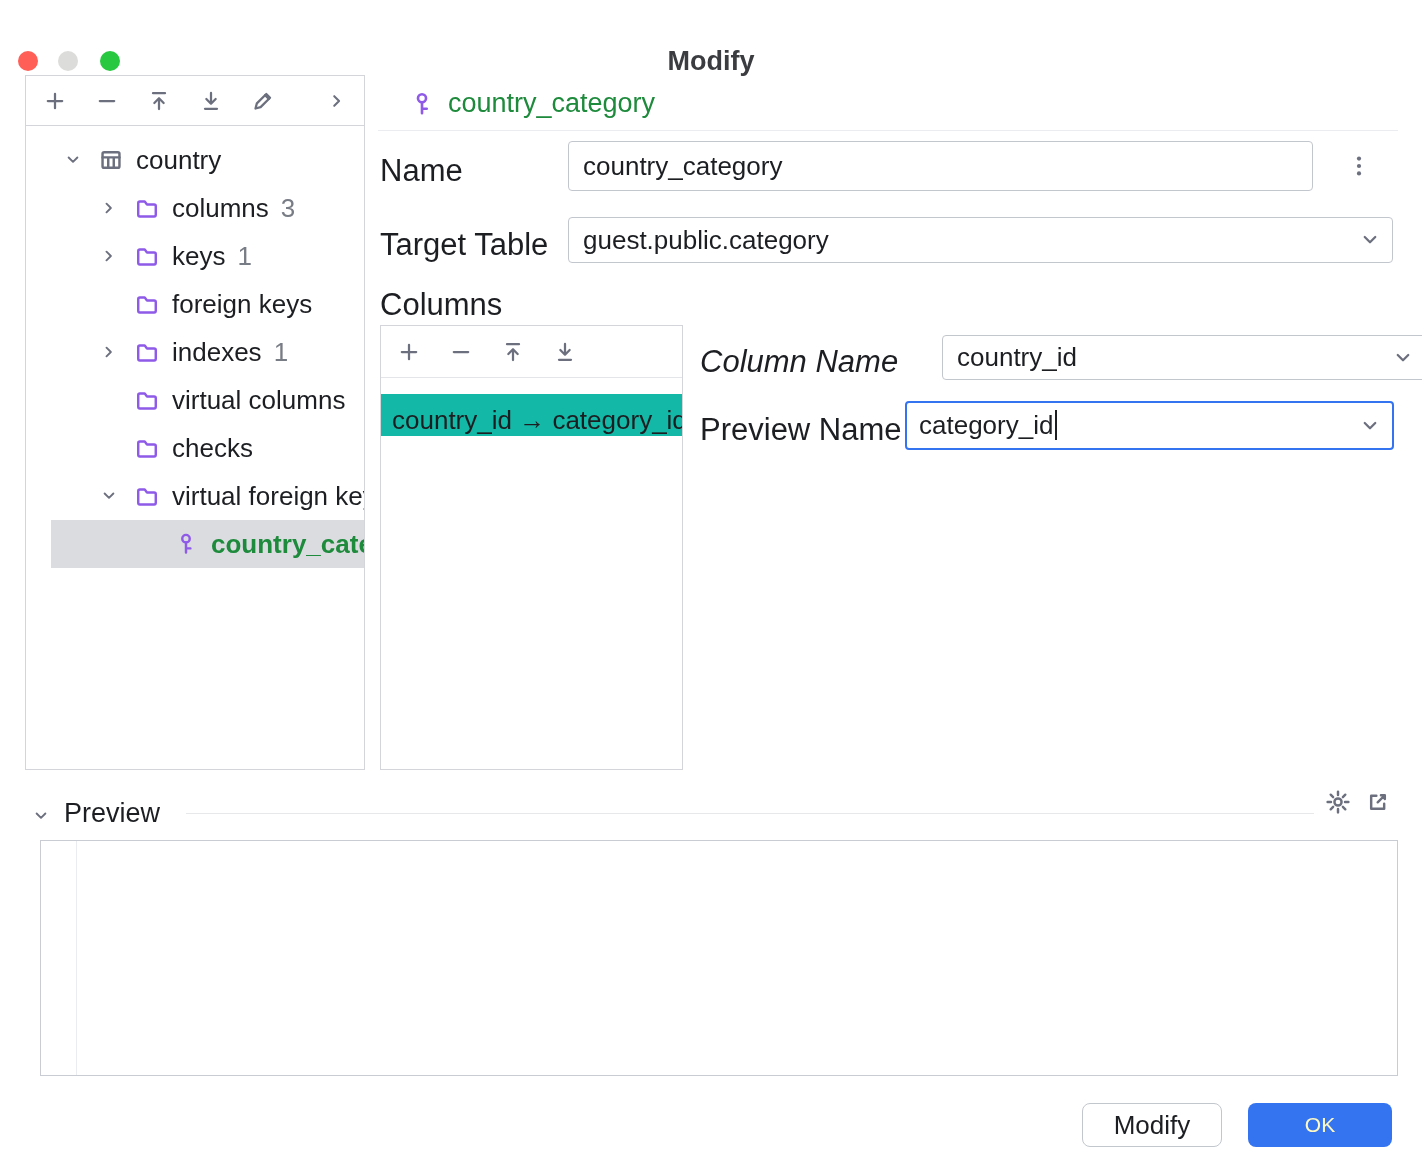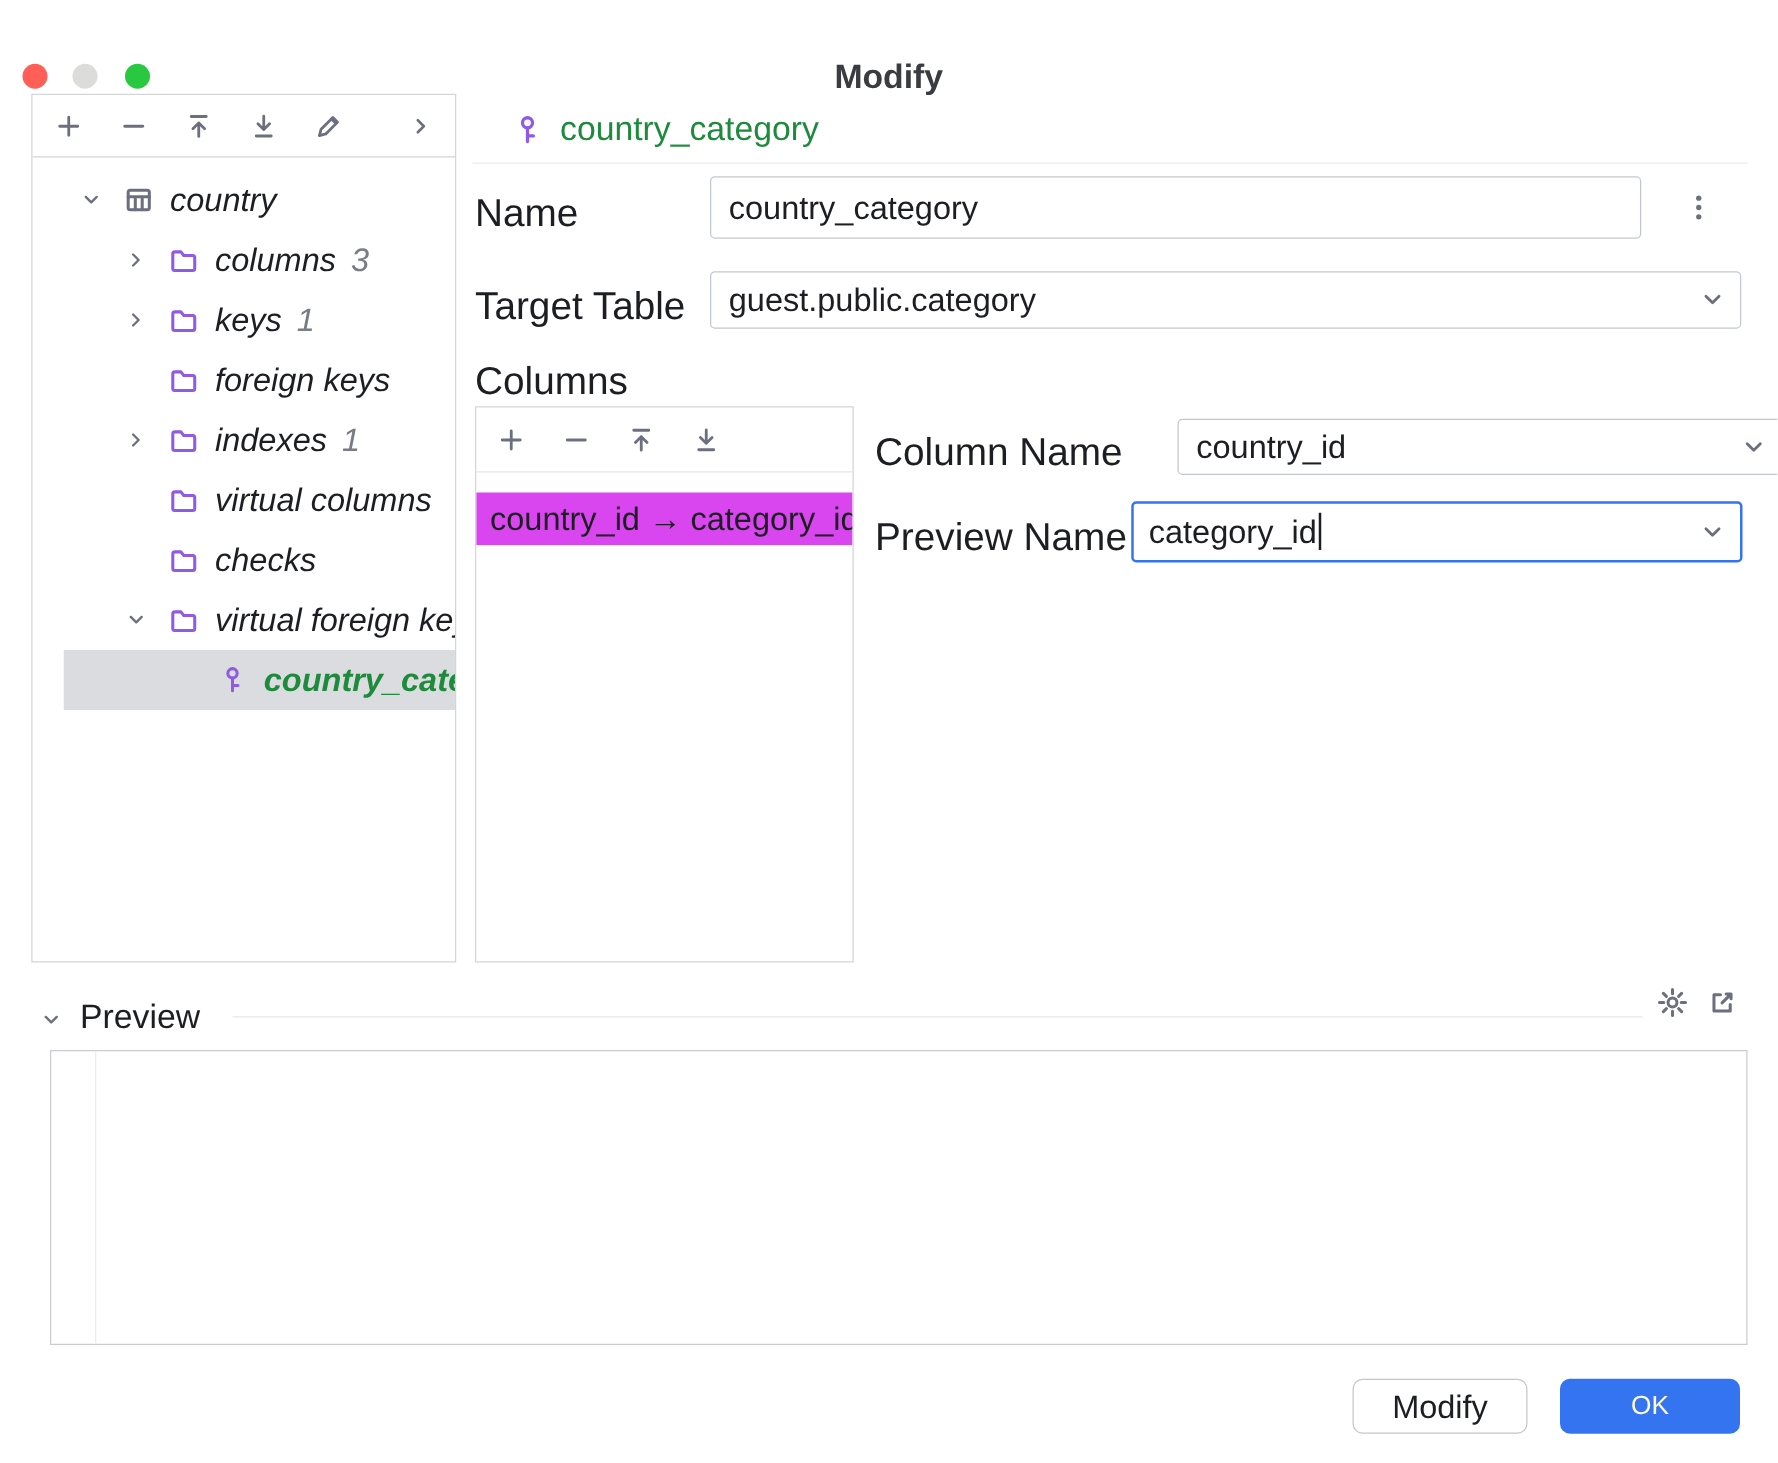--- a/index.html
+++ b/index.html
@@ -23,21 +23,21 @@
   .tl { position:absolute; top:18px; width:20px; height:20px; border-radius:50%; border:none; cursor:pointer; }
   .tl-close { left:18px; background:#FF5F57; }
   .tl-min   { left:58px; background:#DCDCDA; }
   .tl-zoom  { left:100px; background:#28C840; }
 
   
   .tree-panel { position:absolute; left:25px; top:75px; width:340px; height:695px; border:1px solid #d3d5da; background:#fff; overflow:hidden; }
   .tree-toolbar { display:flex; align-items:center; height:50px; padding:0 8px 0 12px; border-bottom:1px solid #d3d5da; }
   .tbtn { width:34px; height:34px; margin-right:18px; display:flex; align-items:center; justify-content:center; background:none; border:none; cursor:pointer; border-radius:4px; }
   .tbtn.more { margin-left:auto; margin-right:2px; }
-  .tree { padding-top:10px;font-style:italic; }
+  .tree { padding-top:10px; }
   .tree-row { display:flex; align-items:center; height:48px; font-size:26px; white-space:nowrap; overflow:hidden; cursor:default; }
   .tree-row.root  { padding-left:34px; }
   .tree-row.child { padding-left:70px; }
   .tw-chev { flex:0 0 26px; display:flex; align-items:center; justify-content:center; }
   .tw-icon { flex:0 0 26px; margin-left:12px; margin-right:12px; display:flex; align-items:center; justify-content:center; }
   .tw-count { margin-left:12px; color:#787c85; }
   .tree-row.selected-row { margin-left:25px; padding-left:122px; background:#dadce0; }
   .selected-row .tw-icon { margin-left:0; }
   .selected-row .tw-label { font-weight:700; color:var(--identifier_green, #1E8A3C); }
 
@@ -55,23 +55,23 @@
   #lbl-target-table { left:380px; top:227px; }
   .selectbox { position:absolute; display:flex; align-items:center; border:1px solid #c2c6cd; border-radius:4px; background:#fff; font-size:26px; color:#1c1e22; padding:0 10px 0 14px; cursor:pointer; }
   .selectbox .val { flex:1 1 auto; white-space:nowrap; overflow:hidden; }
   .selectbox .chev { flex:0 0 24px; }
   #select-target-table { left:568px; top:217px; width:825px; height:46px; }
 
   #lbl-columns { left:380px; top:287px; }
   .columns-panel { position:absolute; left:380px; top:325px; width:303px; height:445px; border:1px solid #d3d5da; background:#fff; overflow:hidden; }
   .columns-toolbar { display:flex; align-items:center; height:52px; padding-left:11px; border-bottom:1px solid #e4e5e9; }
   .columns-list { padding-top:16px; }
-  .col-row { height:42px; display:flex; align-items:center; padding-left:11px; background:#d946ef; font-size:26px; white-space:nowrap; overflow:hidden; cursor:default; }
-
-  #lbl-column-name { left:700px; top:344px; }
+  .col-row { height:42px; display:flex; align-items:flex-end; padding-left:11px; background:#14b8a6; font-size:26px; white-space:nowrap; overflow:hidden; cursor:default; }
+
+  #lbl-column-name { left:700px; top:344px;font-style:italic; }
   #select-column-name { left:905px; top:335px; width:484px; height:45px;margin-left:37px; }
   #lbl-target-name { left:700px; top:412px; }
   #select-target-name { left:905px; top:401px; width:489px; height:49px; border:2px solid var(--accent, #3574F0); padding-left:12px; }
   .caret { display:inline-block; width:2px; height:30px; background:#1c1e22; margin-left:2px; vertical-align:-6px; }
 
   
   #preview-toggle { position:absolute; left:26px; top:801px; width:30px; height:30px; display:flex; align-items:center; justify-content:center; background:none; border:none; cursor:pointer; }
   #preview-label { position:absolute; left:64px; top:798px; font-size:27px; color:#1c1e22; }
   #preview-rule { position:absolute; left:186px; top:813px; width:1128px; height:1px; background:#e7e8ea; }
   #gear-btn, #export-btn { position:absolute; top:786px; width:32px; height:32px; display:flex; align-items:center; justify-content:center; background:none; border:none; cursor:pointer; }

